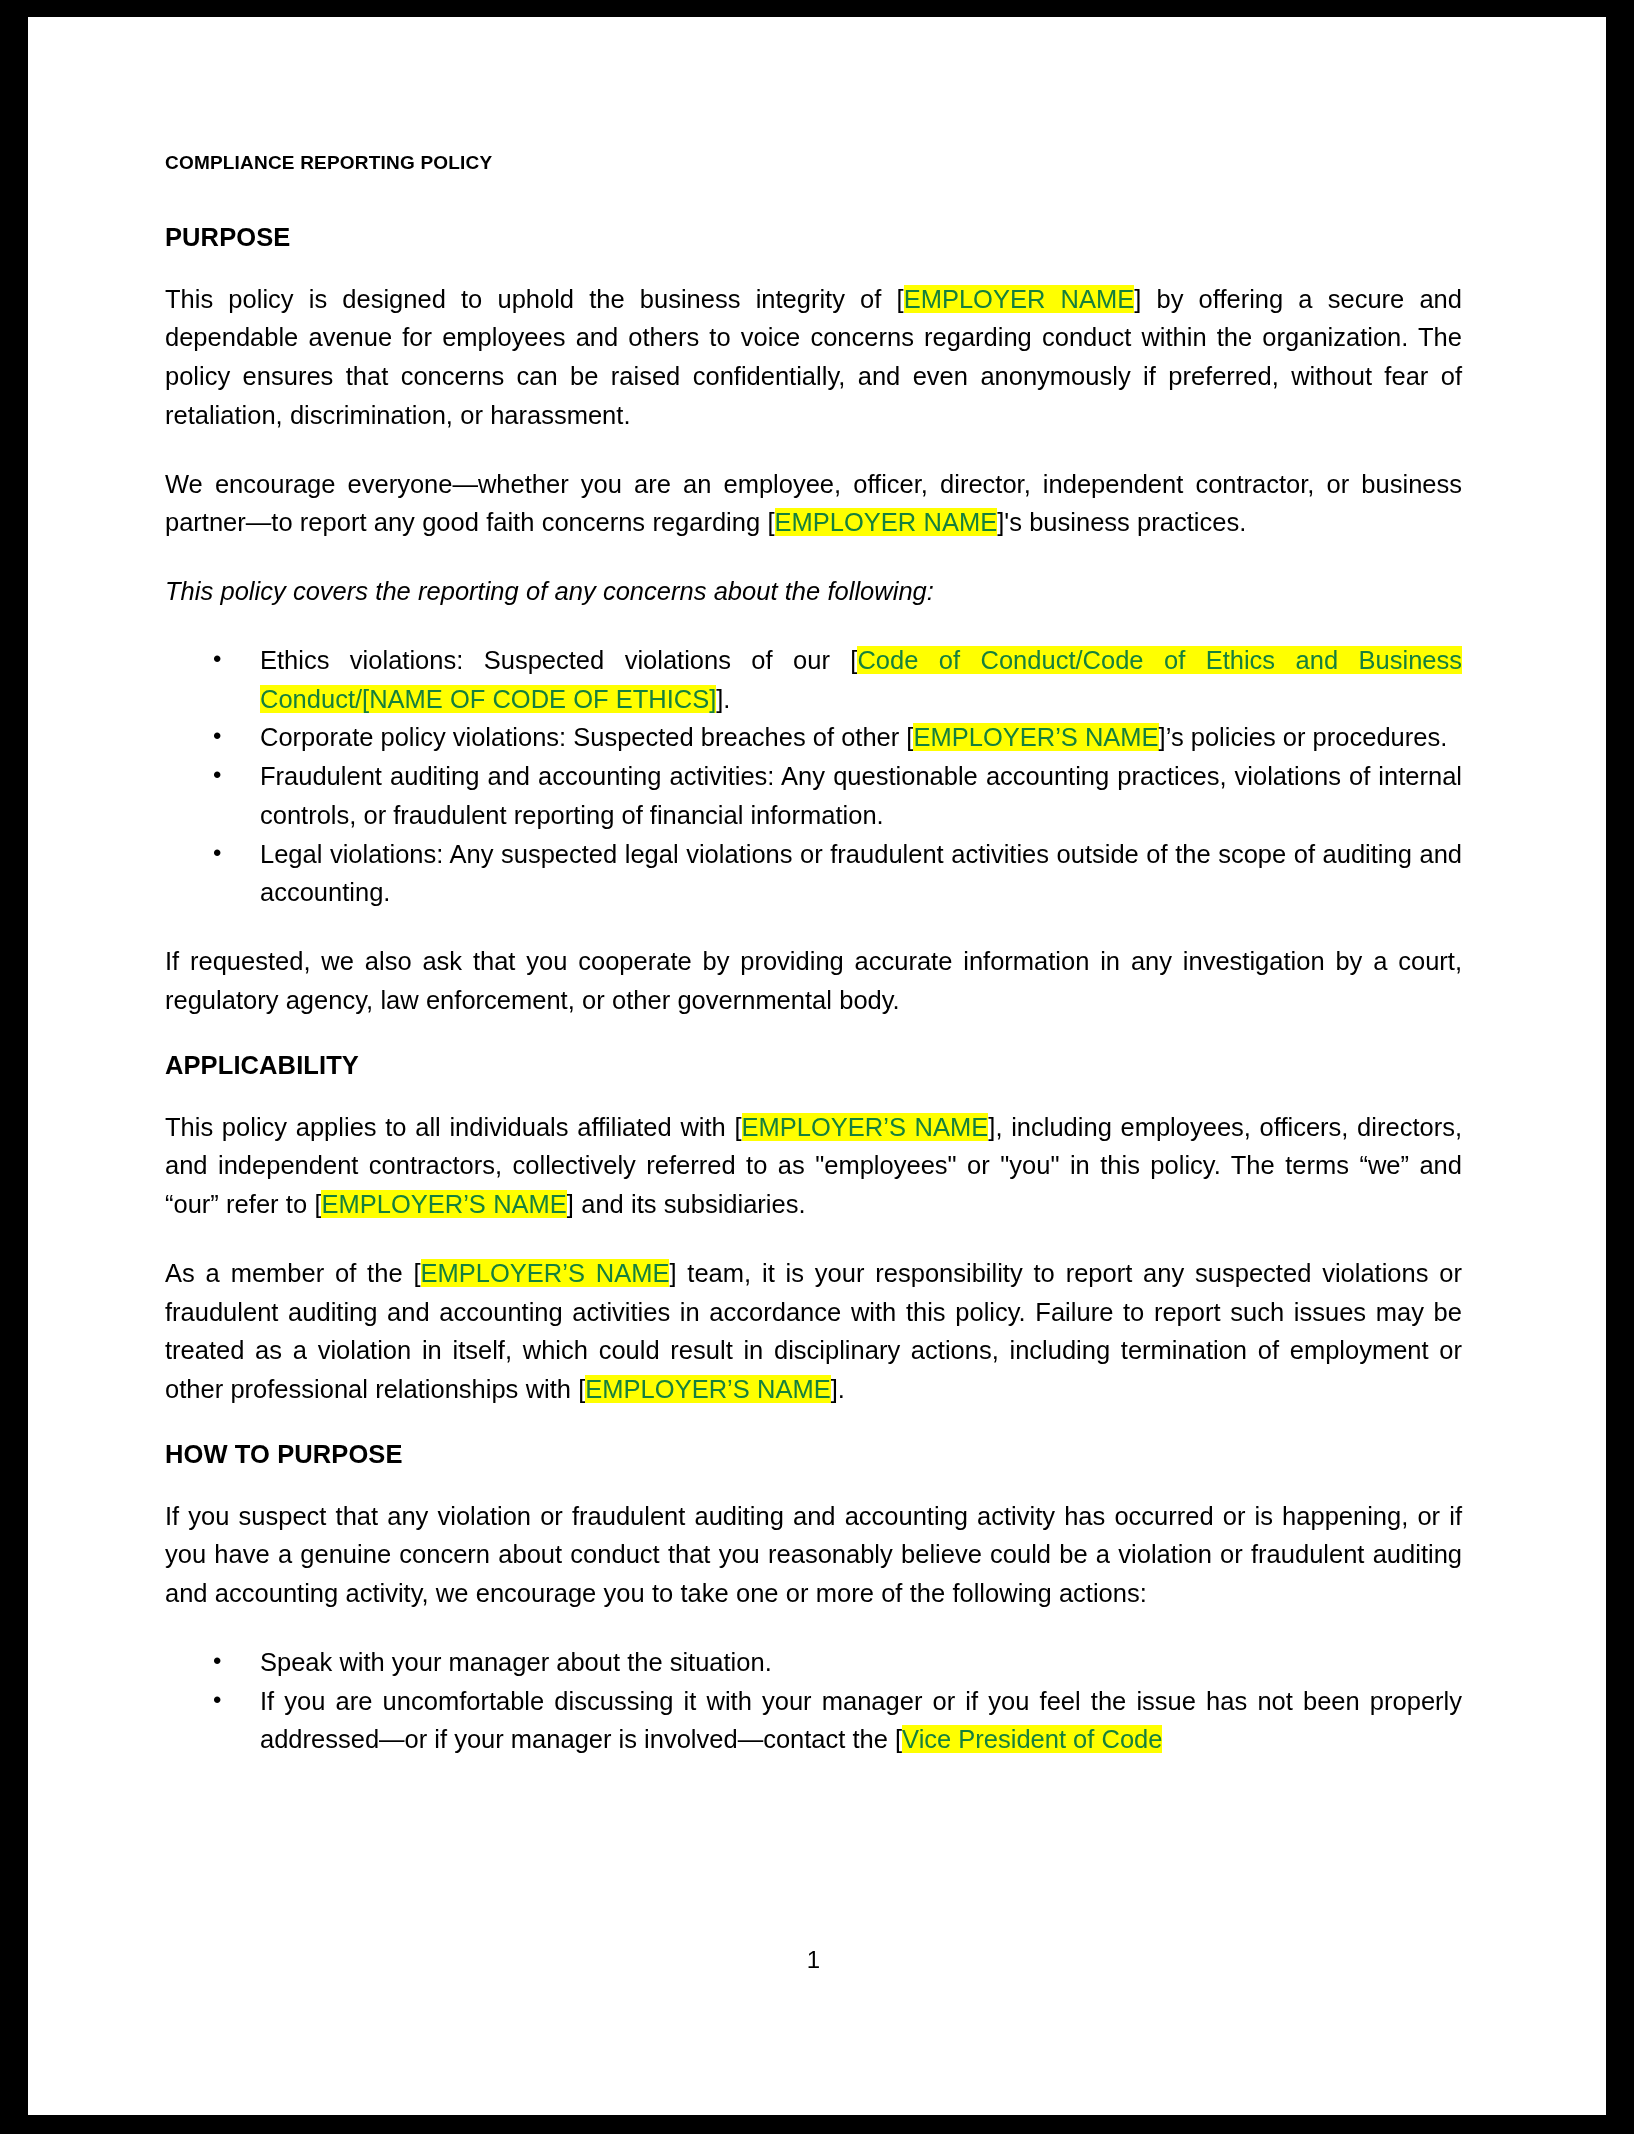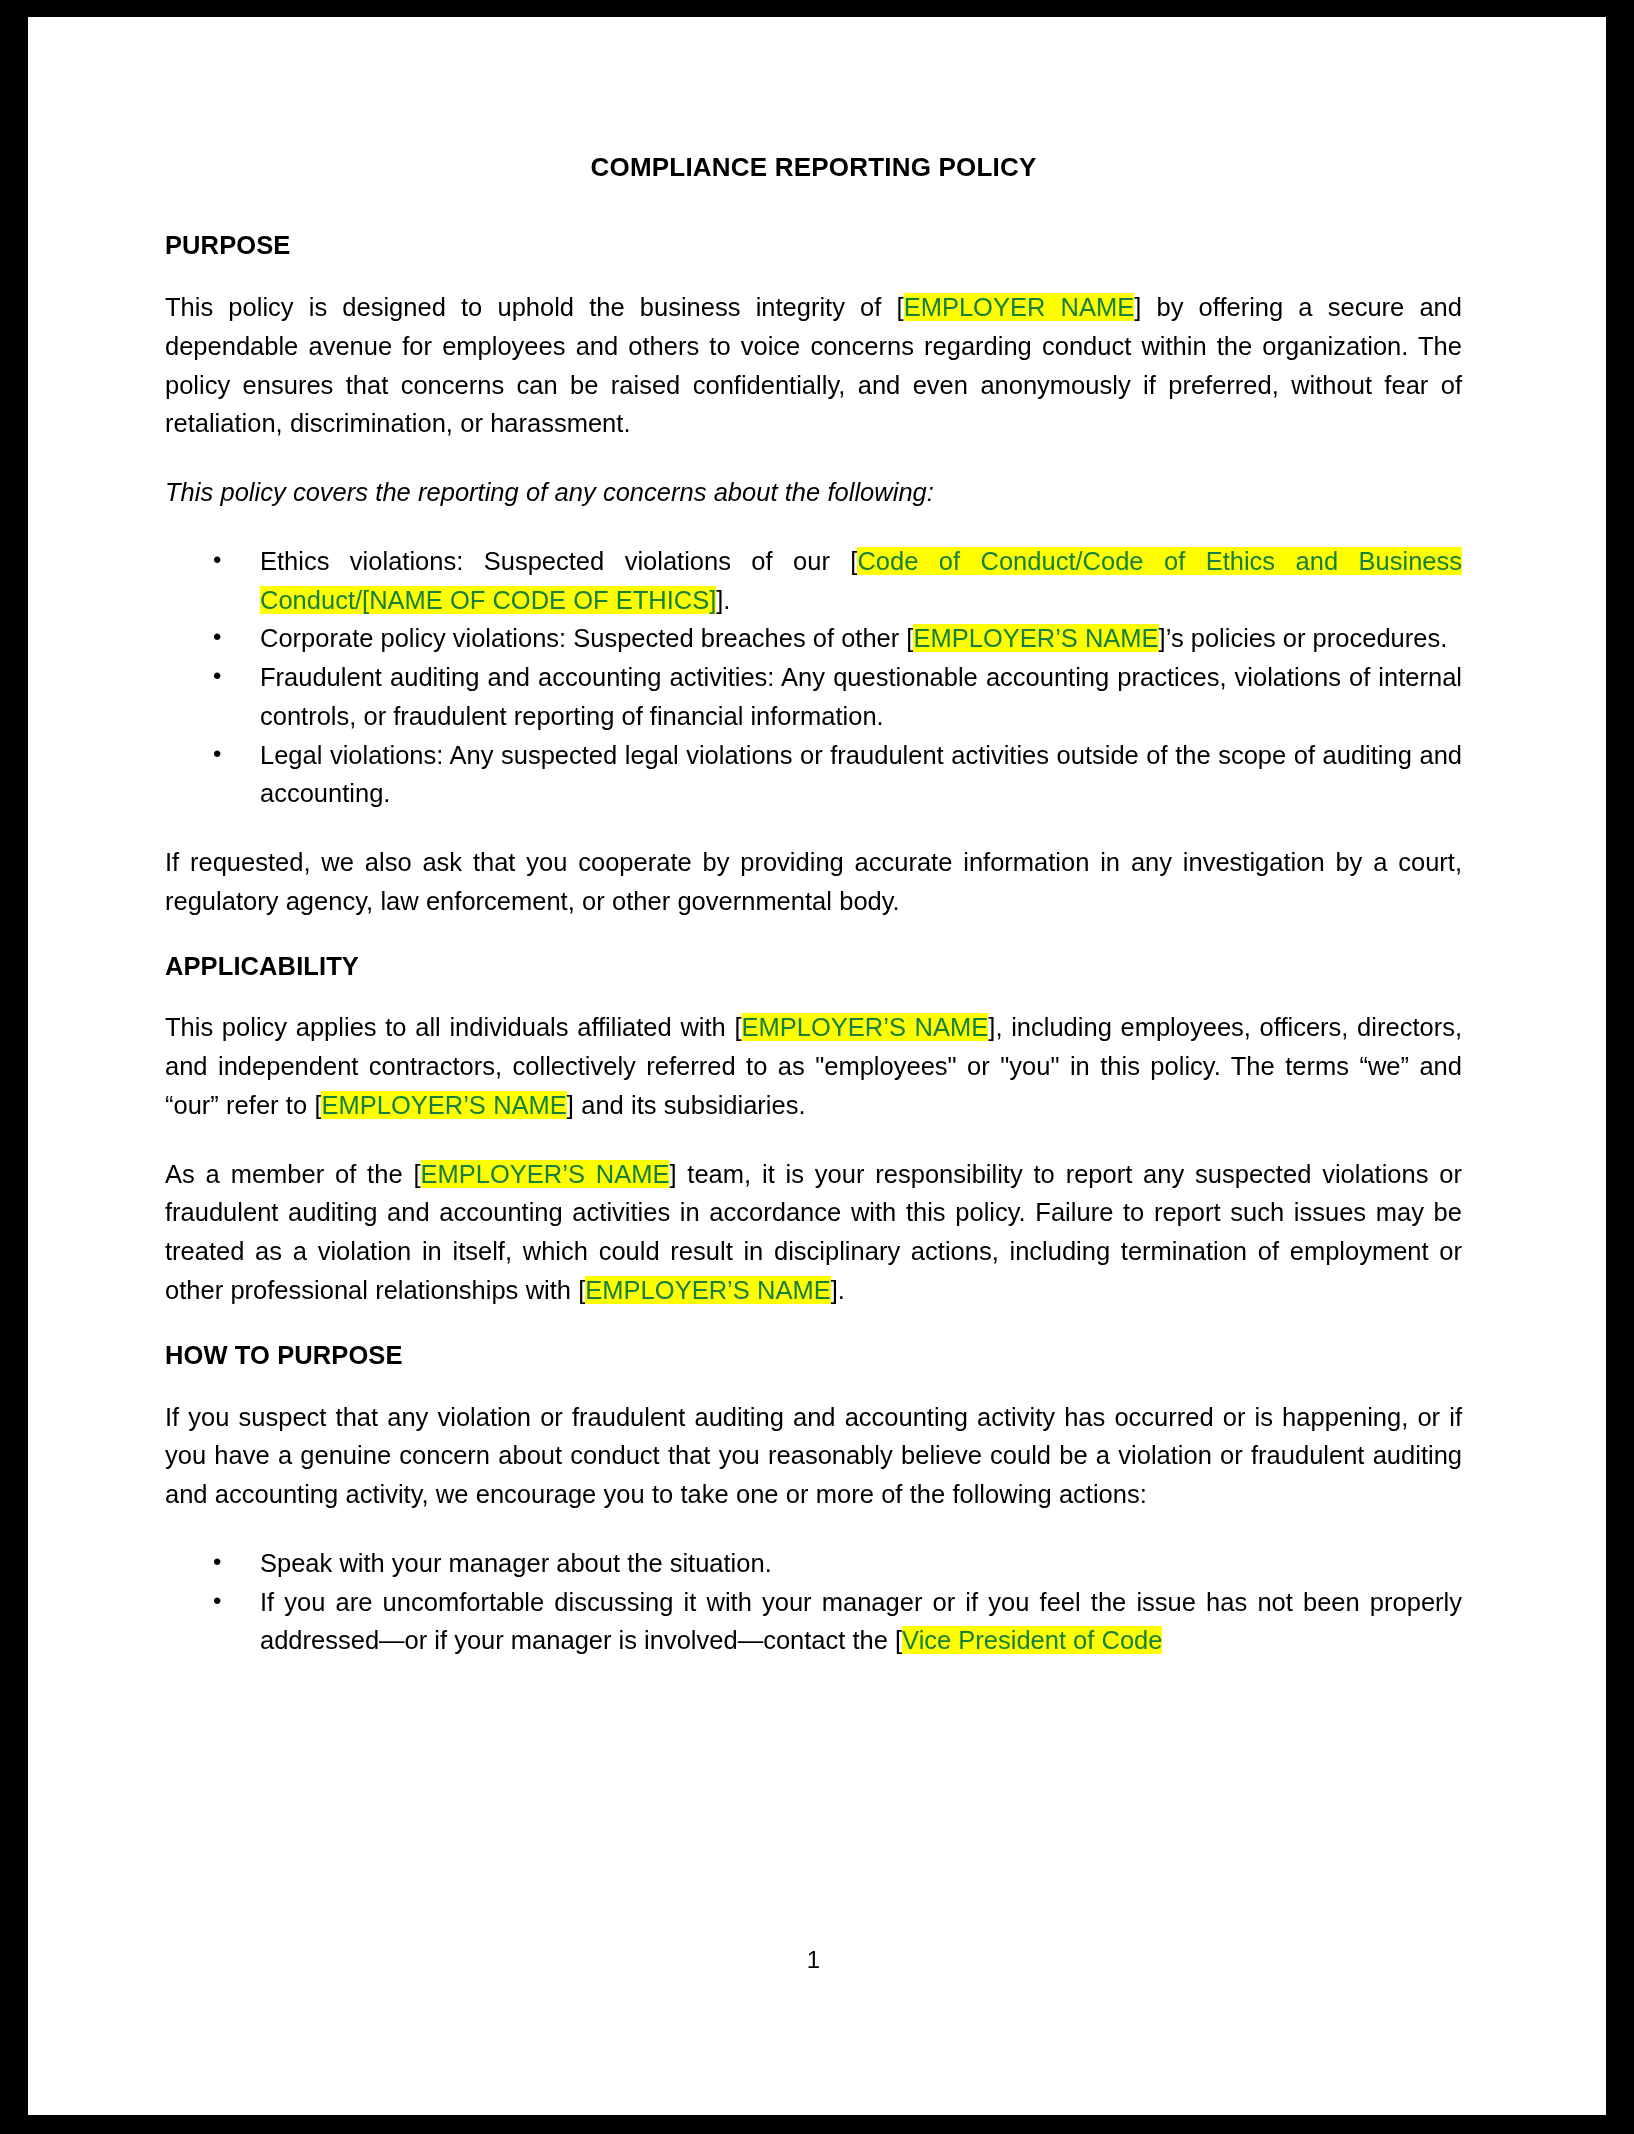--- a/index.html
+++ b/index.html
@@ -38,23 +38,23 @@
   
   #doc-body {
     position: absolute;
     left: 137px;
     top: 135px;
     width: 1297px;
     box-sizing: border-box;
   }
 
   .doc-title {
-    text-align: center;
+    text-align: left;
     font-weight: bold;
-    font-size: 26px;
+    font-size: 19px;
     letter-spacing: 0.2px;
     margin: 0 0 47px 0;
     line-height: 1.2;
   }
 
   .section-heading {
     font-weight: bold;
     font-size: 25.5px;
     letter-spacing: 0.1px;
     margin: 0 0 26px 0;
@@ -116,20 +116,21 @@
   <div id="page-sheet">
 
     <div id="doc-body">
 
       <div class="doc-title">COMPLIANCE REPORTING POLICY</div>
 
       <div class="section-heading">PURPOSE</div>
 
       <p class="para"><span>This policy is designed to uphold the business integrity of [</span><mark class="hl">EMPLOYER NAME</mark><span>] by offering a secure and dependable avenue for employees and others to voice concerns regarding conduct within the organization. The policy ensures that concerns can be raised confidentially, and even anonymously if preferred, without fear of retaliation, discrimination, or harassment.</span></p>
 
+      <p class="para"><span>We encourage everyone—whether you are an employee, officer, director, independent contractor, or business partner—to report any good faith concerns regarding [</span><mark class="hl">EMPLOYER NAME</mark><span>]'s business practices.</span></p>
 
       <p class="para nojust">This policy covers the reporting of any concerns about the following:</p>
 
       <ul class="bullets">
         <li><span>Ethics violations: Suspected violations of our [</span><mark class="hl">Code of Conduct/Code of Ethics and Business Conduct/[NAME OF CODE OF ETHICS]</mark><span>].</span></li>
         <li><span>Corporate policy violations: Suspected breaches of other [</span><mark class="hl">EMPLOYER’S NAME</mark><span>]’s policies or procedures.</span></li>
         <li><span>Fraudulent auditing and accounting activities: Any questionable accounting practices, violations of internal controls, or fraudulent reporting of financial information.</span></li>
         <li><span>Legal violations: Any suspected legal violations or fraudulent activities outside of the scope of auditing and accounting.</span></li>
       </ul>
 

